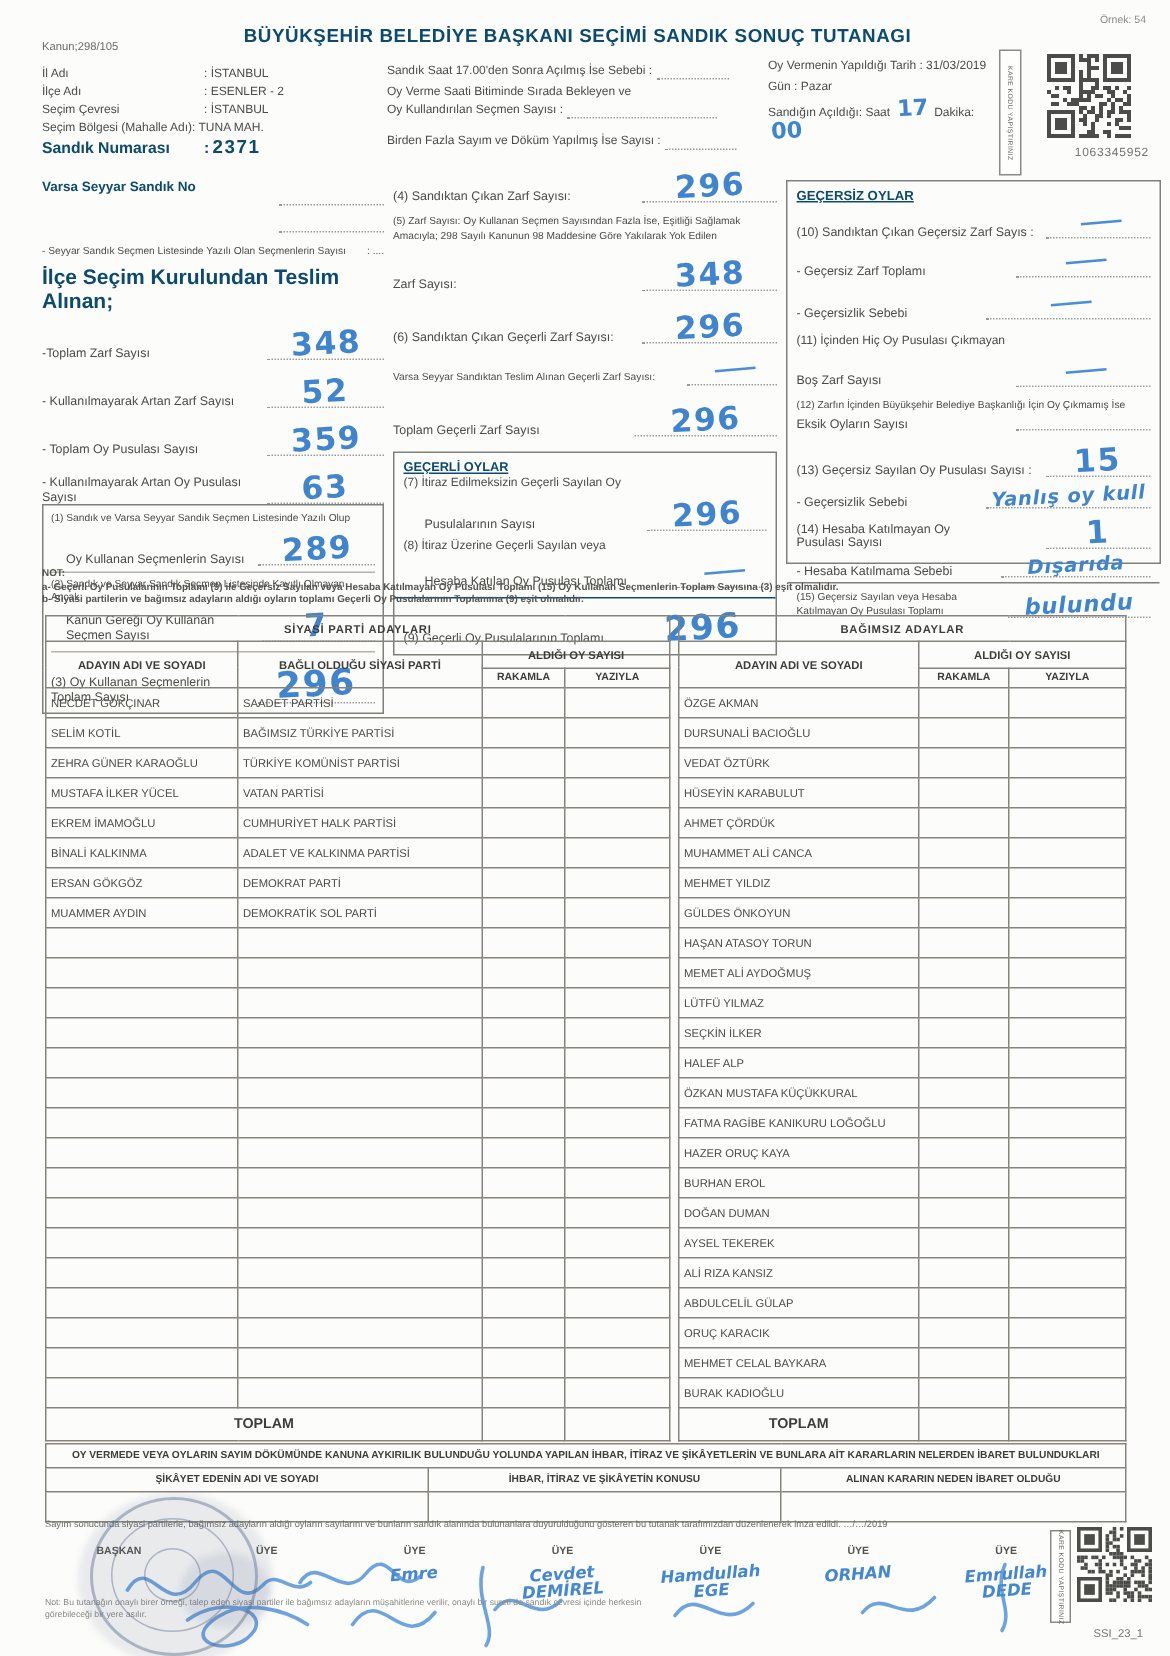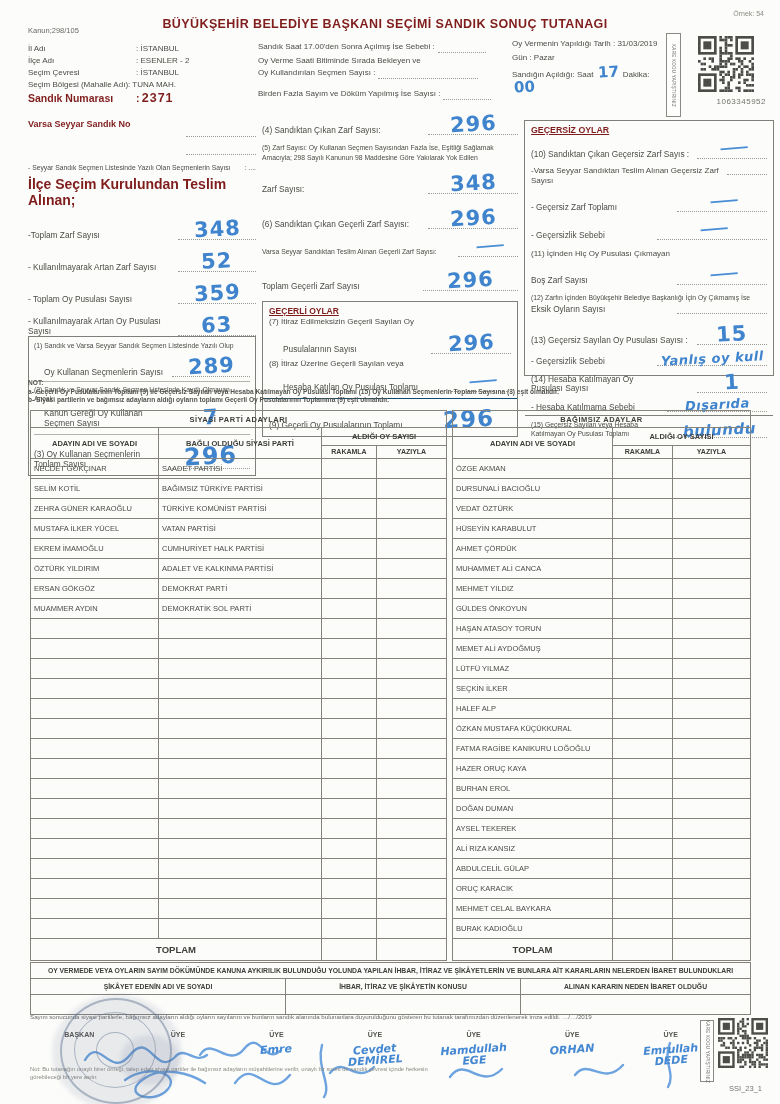--- a/index.html
+++ b/index.html
@@ -1,21 +1,21 @@
 <!DOCTYPE html>
 <html><head>
 <meta charset="utf-8">
 <style>
   html,body{margin:0;padding:0;background:#ffffff;}
   #page{position:relative;width:780px;height:1104px;background:#fcfcfa;overflow:hidden;
         font-family:"Liberation Sans","DejaVu Sans",sans-serif;color:#4b4b47;}
   .abs{position:absolute;}
   .small{font-size:8px;line-height:12px;}
   .tiny{font-size:6.8px;line-height:9px;}
-  .b{font-weight:bold;color:#7f1d1d;}
+  .b{font-weight:bold;color:#0c4a6e;}
   .dots{display:inline-block;border-bottom:1px dotted #9a9a94;height:8px;vertical-align:bottom;}
   
   .hw{font-family:"DejaVu Sans",sans-serif;color:#3f84cd;font-weight:bold;display:inline-block;transform:rotate(-3deg);}
   .hw-lg{font-size:21px;letter-spacing:1px;}
   .hw-md{font-size:15px;}
   .hw-word{font-style:italic;font-size:13px;letter-spacing:.5px;}
   .hw-dash{color:#4a8ed6;font-weight:bold;font-size:17px;letter-spacing:-2px;transform:rotate(-5deg) scaleX(1.6);display:inline-block;}
   .hw-name{font-family:"DejaVu Sans",sans-serif;color:#4387d2;font-weight:bold;font-style:italic;font-size:11px;line-height:11px;transform:rotate(-4deg);display:inline-block;}
   
   .frow{display:flex;align-items:flex-end;justify-content:space-between;margin-top:7px;}
@@ -301,24 +301,20 @@
     </div>
   </div>
 
   <div class="abs box" style="left:524px;top:120px;width:248px;height:254px;">
     <div style="padding:4px 6px 0 6px;">
       <div class="b" style="font-size:8.8px;text-decoration:underline;">GEÇERSİZ OYLAR</div>
       <div class="frow" style="margin-top:3px;">
         <span class="lab">(10) Sandıktan Çıkan Geçersiz Zarf Sayıs :</span>
         <span class="vslot" style="width:70px;"><span class="hw-dash">—</span></span>
       </div>
-      <div class="small" style="margin-top:7px;line-height:10px;">
-        <span>-Varsa Seyyar Sandıktan Teslim  Alınan Geçersiz Zarf</span><span class="dots" style="width:40px;float:right;"></span><br>
-        <span>Sayısı</span>
-      </div>
       <div class="frow" style="margin-top:5px;">
         <span class="lab">- Geçersiz Zarf Toplamı</span>
         <span class="vslot" style="width:90px;"><span class="hw-dash">—</span></span>
       </div>
       <div class="frow" style="margin-top:7px;">
         <span class="lab">- Geçersizlik Sebebi</span>
         <span class="vslot" style="width:110px;"><span class="hw-dash">—</span></span>
       </div>
       <div class="small" style="margin-top:8px;">(11) İçinden Hiç Oy Pusulası Çıkmayan</div>
       <div class="frow" style="margin-top:4px;">
@@ -407,21 +403,21 @@
           <td></td>
           <td></td>
         </tr>
         <tr>
           <td>EKREM İMAMOĞLU</td>
           <td>CUMHURİYET HALK PARTİSİ</td>
           <td></td>
           <td></td>
         </tr>
         <tr>
-          <td>ÖZTÜRK YILDIRIM</td>
+          <td>BİNALİ KALKINMA</td>
           <td>ADALET VE KALKINMA PARTİSİ</td>
           <td></td>
           <td></td>
         </tr>
         <tr>
           <td>ERSAN GÖKGÖZ</td>
           <td>DEMOKRAT PARTİ</td>
           <td></td>
           <td></td>
         </tr>

